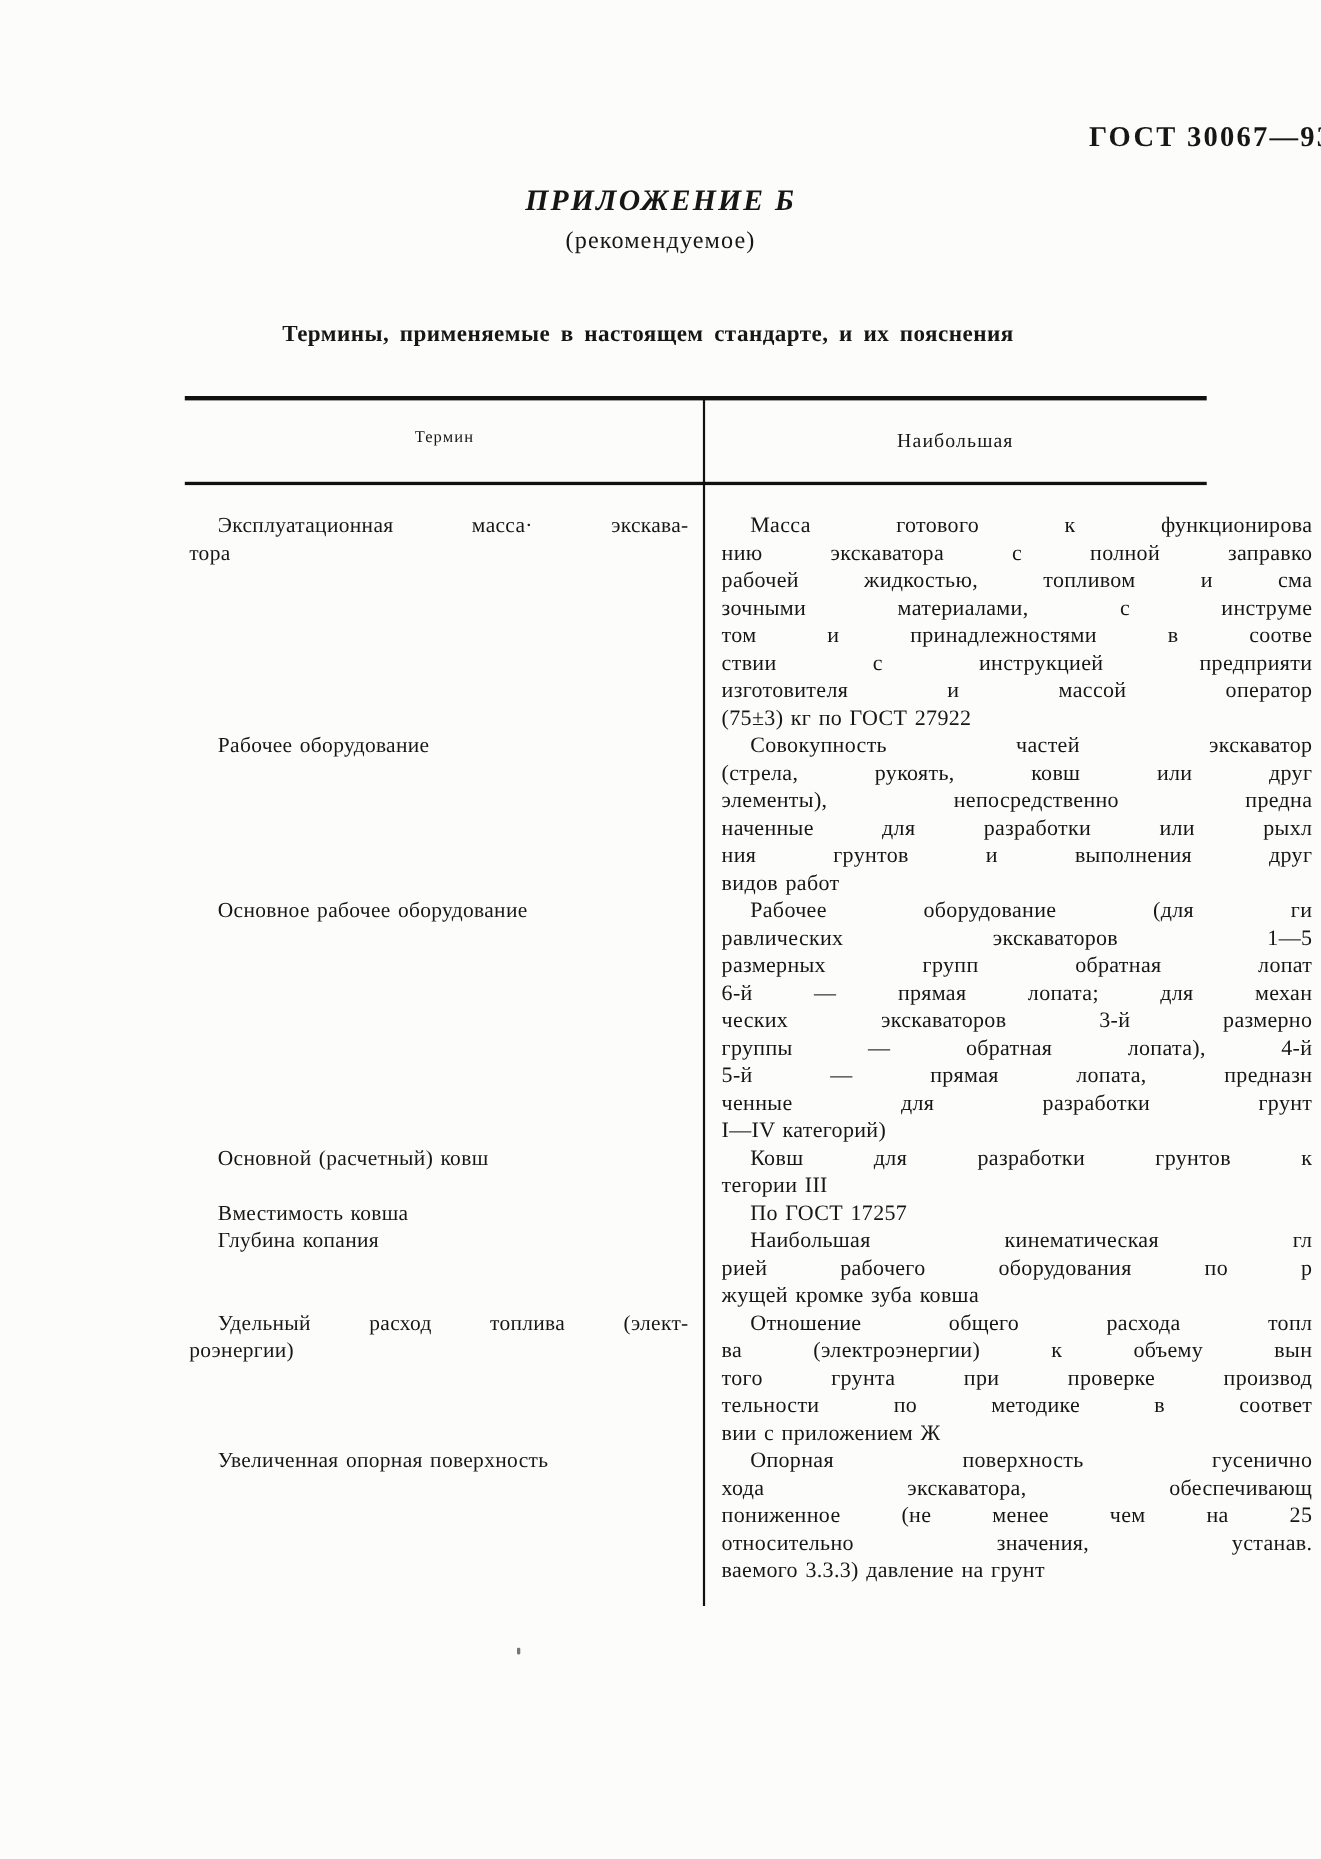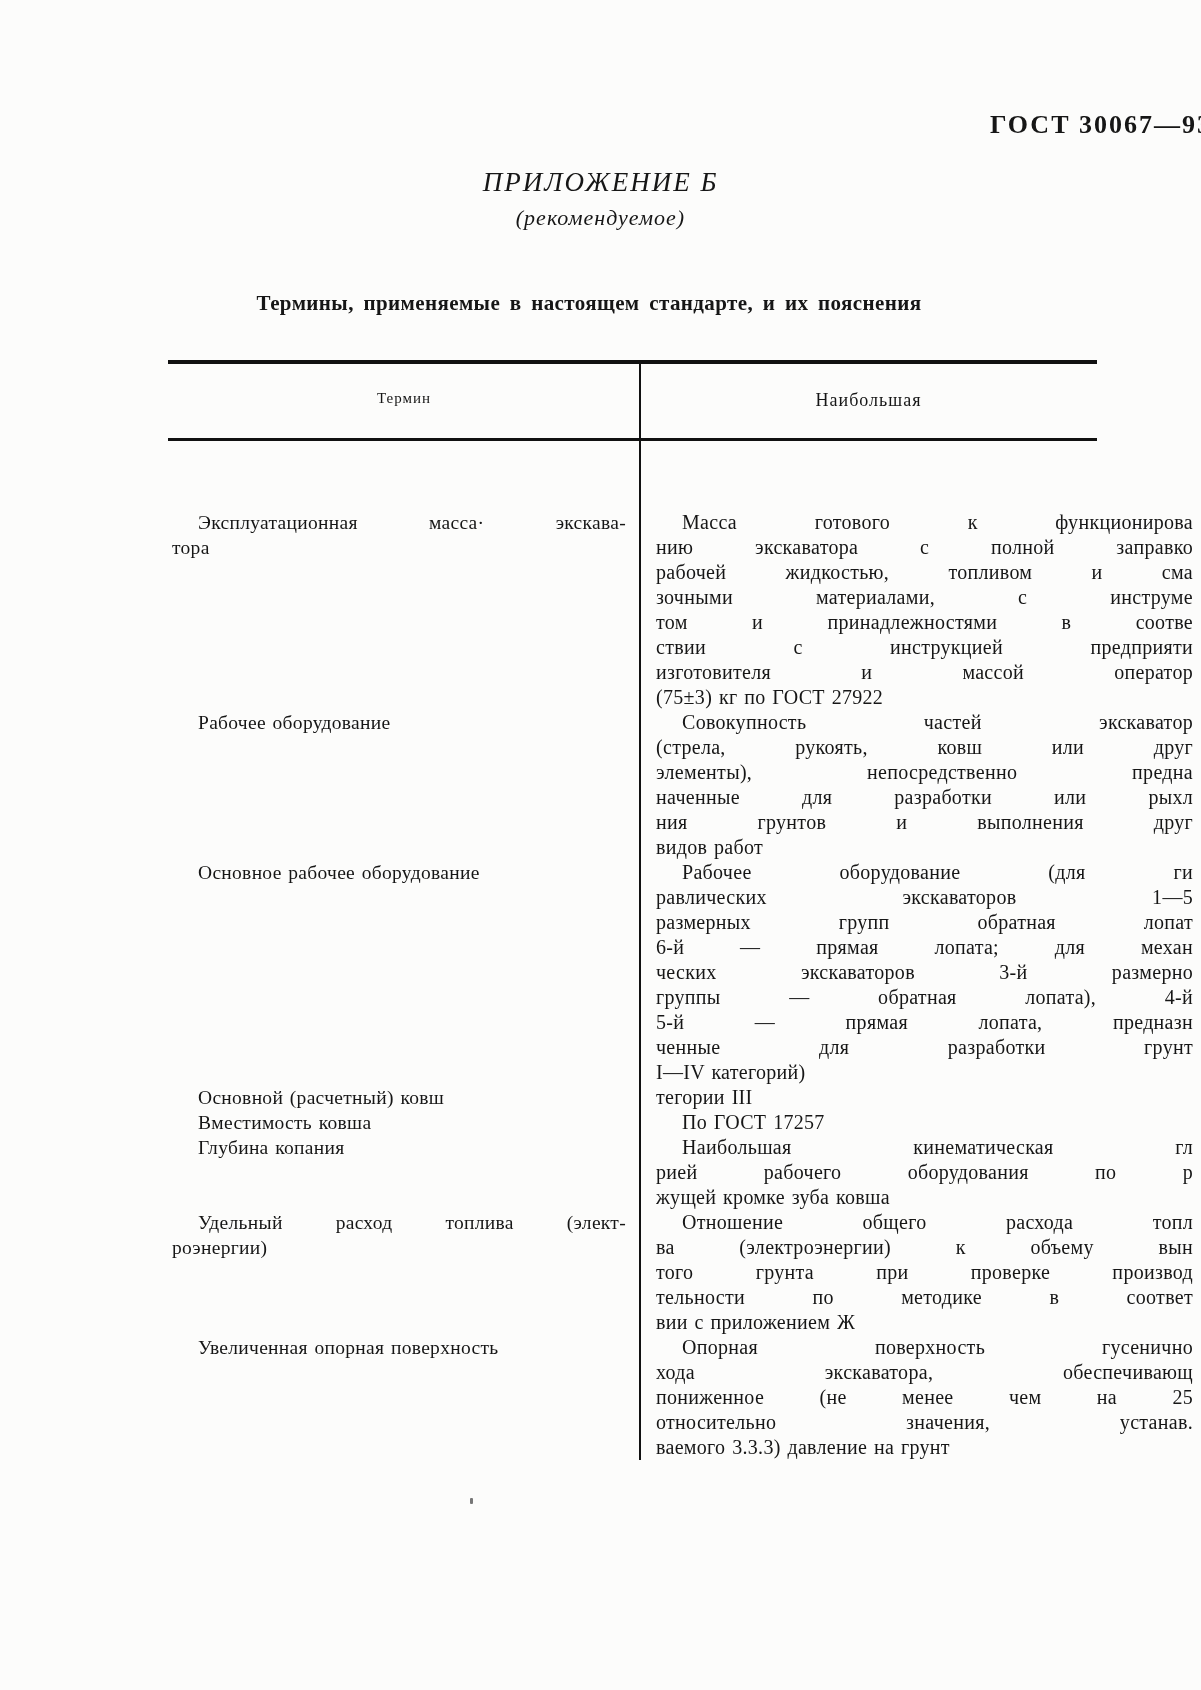--- a/index.html
+++ b/index.html
@@ -14,25 +14,25 @@
   .page{position:absolute;inset:0;}
 
   
   .gost-num{
     position:absolute;top:110px;right:-11px;
     font-size:26px;font-weight:bold;letter-spacing:2px;
     white-space:nowrap;
   }
   .appendix-title{
     position:absolute;top:167px;left:0;width:1201px;
-    text-align:center;font-style:italic;font-size:27px;letter-spacing:2px;
+    text-align:center;font-style:italic;font-size:27px;letter-spacing:2px;font-weight:bold;
   }
   .appendix-subtitle{
     position:absolute;top:205px;left:0;width:1201px;
-    text-align:center;font-style:italic;font-size:22px;letter-spacing:1px;
+    text-align:center;font-size:22px;letter-spacing:1px;
   }
   .doc-heading{
     position:absolute;top:291px;left:0;width:1178px;
     text-align:center;font-weight:bold;font-size:21px;letter-spacing:0.4px;
     word-spacing:4px;
   }
 
   
   .rule{position:absolute;background:#111;}
   .rule-top{left:168px;top:360px;width:929px;height:4px;}
@@ -43,21 +43,21 @@
     position:absolute;top:390px;left:168px;width:472px;
     text-align:center;font-size:15px;letter-spacing:1px;
   }
   .col2-header{
     position:absolute;top:390px;left:640px;width:457px;
     text-align:center;font-size:18px;letter-spacing:1px;
   }
 
   
   .rows{
-    position:absolute;left:168px;top:466px;right:8px;margin-top:44px;
+    position:absolute;left:168px;top:466px;right:8px;
   }
   .trow{display:flex;align-items:flex-start;}
   .cell{box-sizing:border-box;}
   .cell-term{
     width:472px;flex:0 0 472px;
     padding-left:4px;padding-right:14px;
     font-size:19.5px;
   }
   .cell-expl{
     flex:1 1 auto;min-width:0;
@@ -148,20 +148,21 @@
           <div class="line j">5-й — прямая лопата, предназн</div>
           <div class="line j">ченные для разработки грунт</div>
           <div class="line">I—IV категорий)</div>
         </div>
       </div>
       <div class="trow">
         <div class="cell cell-term">
           <div class="line ind">Основной (расчетный) ковш</div>
         </div>
         <div class="cell cell-expl">
+          <div class="line j ind">Ковш для разработки грунтов к</div>
           <div class="line">тегории III</div>
         </div>
       </div>
       <div class="trow">
         <div class="cell cell-term">
           <div class="line ind">Вместимость ковша</div>
         </div>
         <div class="cell cell-expl">
           <div class="line ind">По ГОСТ 17257</div>
         </div>

